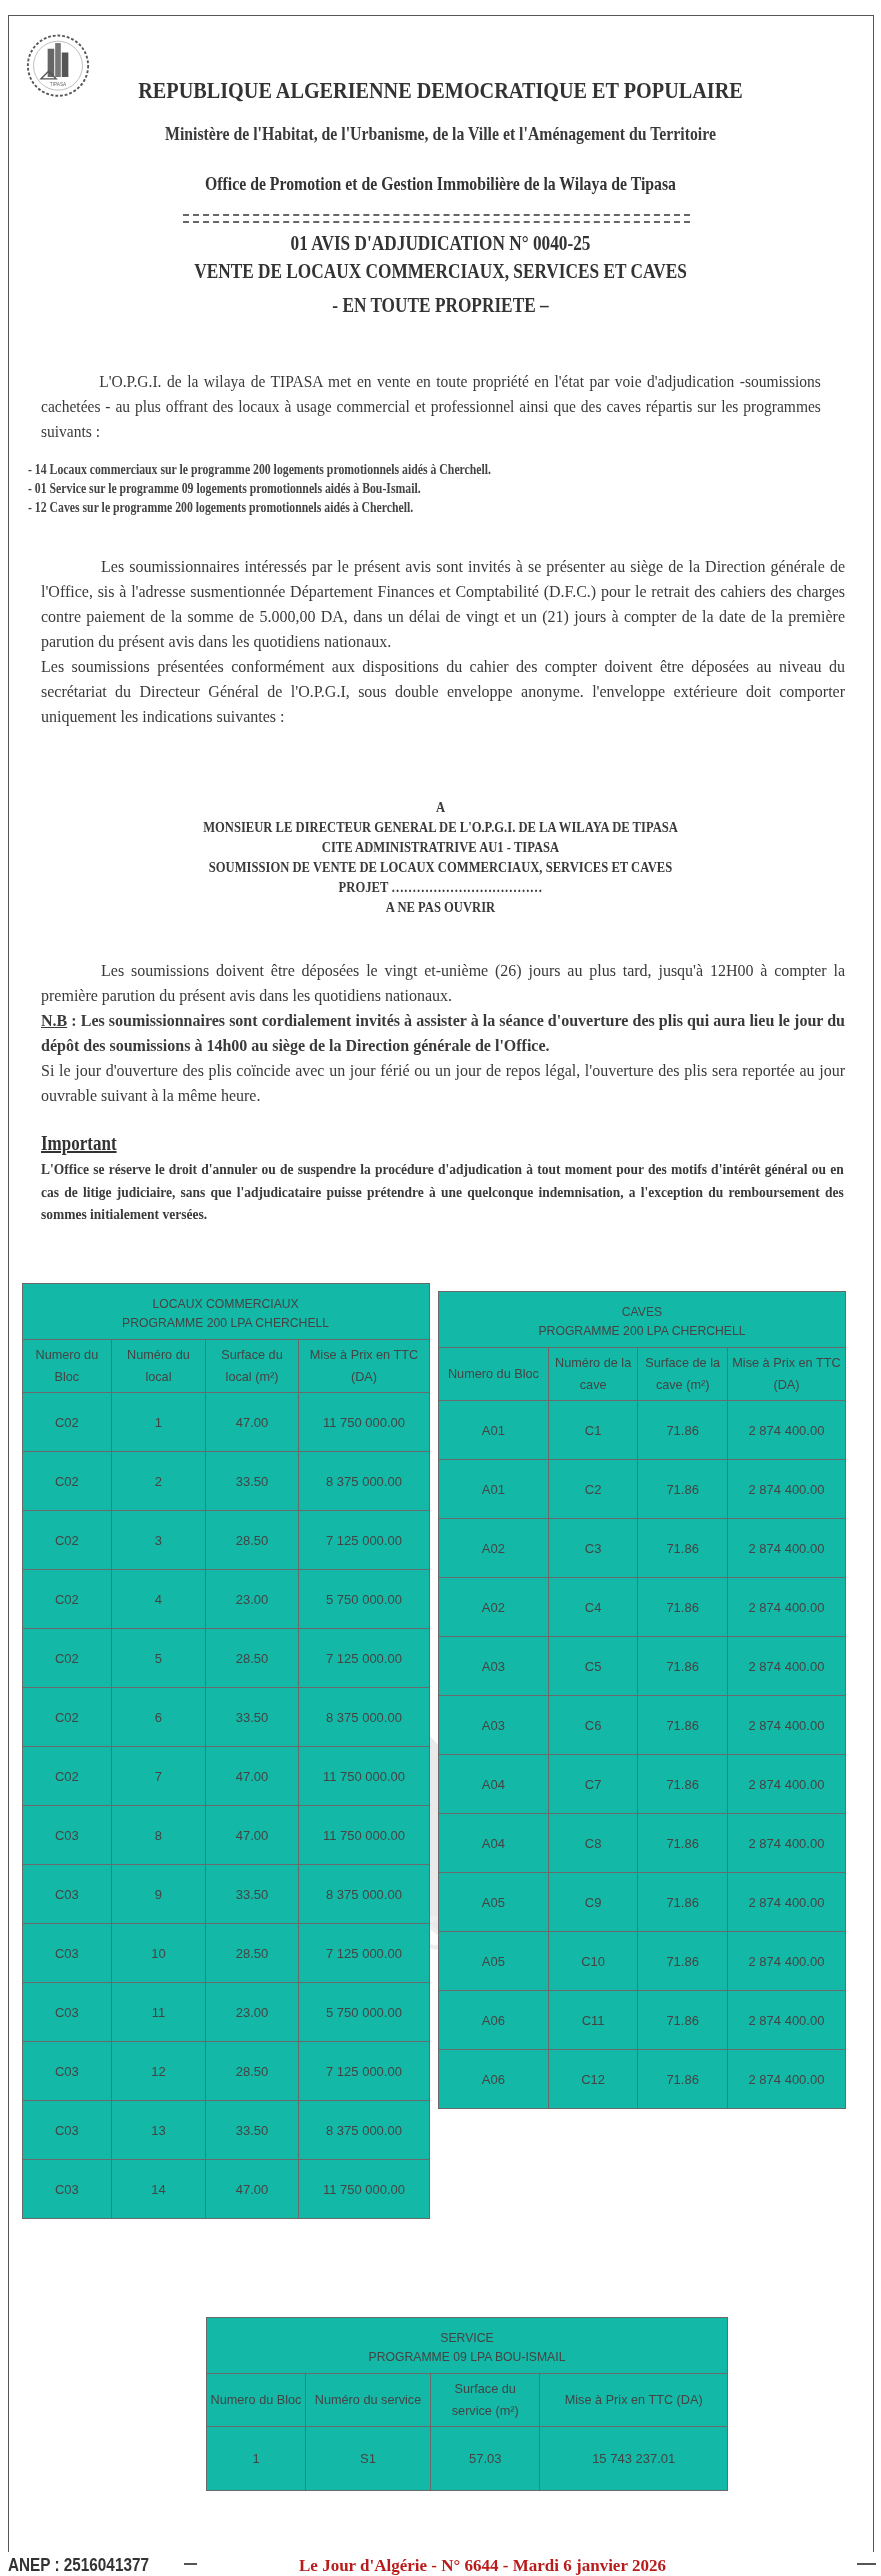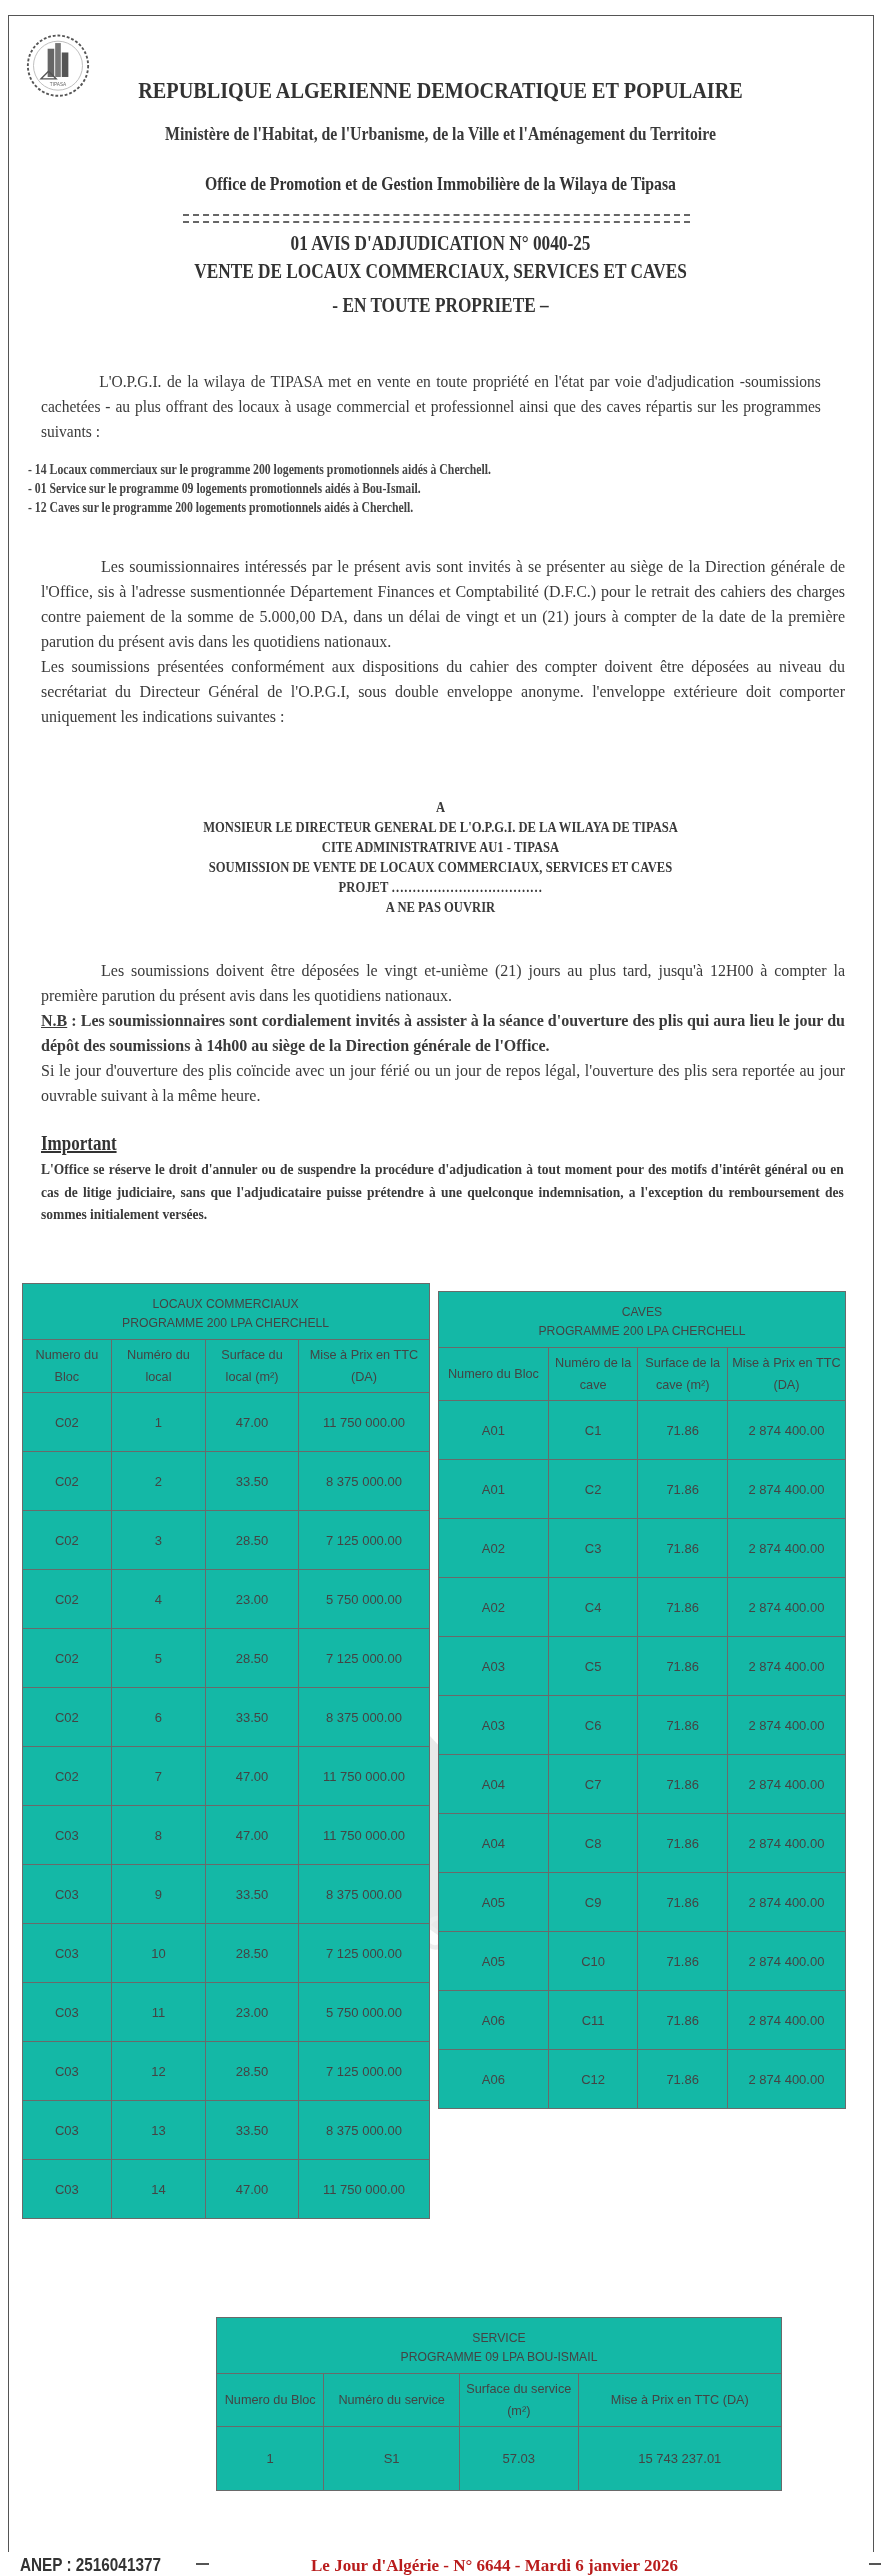--- a/index.html
+++ b/index.html
@@ -40,25 +40,25 @@
   .imp-title { position: absolute; left: 41px; top: 1132px; font-size: 20px; font-weight: bold; text-decoration: underline; color:#333; transform: scaleX(0.85); transform-origin:left top; }
   .p4 { top: 1158px; font-weight: bold; font-size: 15px; line-height: 22.5px; transform: scaleX(0.9); width: 892px; }
 
   table { position: absolute; border-collapse: collapse; font-family: "Liberation Sans", "DejaVu Sans", sans-serif; color: #444; background: #14b8a6; }
   td, th { border: 1.9px solid #6a6a6a; text-align: center; vertical-align: middle; font-weight: normal; }
   th.title { font-size: 12.2px; line-height: 19px; padding: 11.3px 0 5.6px 0; }
   th.col { font-size: 12.7px; line-height: 22.5px; padding: 3.8px 1.9px; }
   td { font-size: 13px; height: 59px; }
   #t-locaux { left: 21.6px; top: 1283px; width: 408px; }
   #t-caves { left: 438px; top: 1283px; width: 408px; margin-top: 8px; }
-  #t-service { left: 216px; top: 2317px; width: 566px; }
+  #t-service { left: 206px; top: 2317px; width: 522px; }
   #t-service td { height: 64px; }
   .watermark { position: absolute; left: 141px; top: 1550px; width: 611px; height: 611px; pointer-events: none; opacity: 0.12; }
 
-  .footer { position: absolute; top: 2552px; left: 12px; width: 840px; height: 24.4px; }
+  .footer { position: absolute; top: 2552px; left: 0; width: 840px; height: 24.4px; }
   .anep { position: absolute; left: 7.5px; top: 2.8px; font-family: "Liberation Sans", sans-serif; font-weight: bold; font-size: 18px; color: #333; transform: scaleX(0.85); transform-origin: left top; white-space: nowrap; }
   .journal { position: absolute; left: 299px; top: 3.8px; font-weight: bold; font-size: 17px; color: #b91c1c; white-space: nowrap; }
   .fr-line { position: absolute; top: 11.3px; height: 1.9px; background: #555; }
 </style>
 </head>
 <body>
 
 <div class="frame"></div>
 
 <svg class="logo" viewBox="0 0 72 86">
@@ -94,21 +94,21 @@
 <div class="addr" style="top:797px;">
   <div>A</div>
   <div>MONSIEUR LE DIRECTEUR GENERAL DE L'O.P.G.I.  DE LA WILAYA DE TIPASA</div>
   <div>CITE  ADMINISTRATRIVE AU1 - TIPASA</div>
   <div>SOUMISSION DE VENTE DE LOCAUX COMMERCIAUX, SERVICES ET CAVES</div>
   <div>PROJET ………………………………</div>
   <div>A NE PAS OUVRIR</div>
 </div>
 
 <div class="para p3">
-  <div class="indent">Les soumissions doivent être déposées le vingt et-unième (21) jours au plus tard, jusqu'à 12H00 à compter la première parution du présent avis dans les quotidiens nationaux.</div>
+  <div class="indent">Les soumissions doivent être déposées le vingt et-unième (26) jours au plus tard, jusqu'à 12H00 à compter la première parution du présent avis dans les quotidiens nationaux.</div>
   <div class="nb"><span class="underline">N.B</span><span> : Les soumissionnaires sont cordialement invités à assister à la séance d'ouverture des plis qui aura lieu le jour du dépôt des soumissions à 14h00 au siège de la Direction générale de l'Office.</span></div>
   <div>Si le jour d'ouverture des plis coïncide avec un jour férié ou un jour de repos légal, l'ouverture des plis sera reportée au jour ouvrable suivant à la même heure.</div>
 </div>
 
 <div class="imp-title">Important</div>
 <div class="para p4">L'Office se réserve le droit d'annuler ou de suspendre la procédure d'adjudication à tout moment pour des motifs d'intérêt général ou en cas de litige judiciaire, sans que l'adjudicataire puisse prétendre à une quelconque indemnisation, a l'exception du remboursement des sommes initialement versées.</div>
 
 <svg class="watermark" viewBox="0 0 100 100">
   <path d="M10 20 L55 70 L75 60 L30 12 Z" fill="#555"></path>
   <text x="40" y="60" font-size="10" fill="#777" transform="rotate(35 40 60)" font-family="Liberation Sans, sans-serif">Legalis</text>

